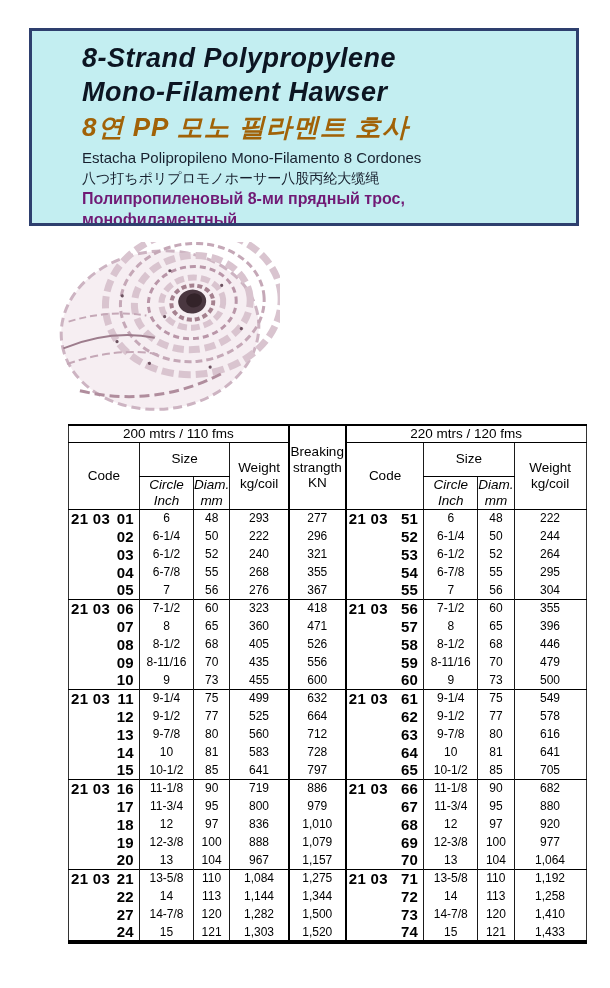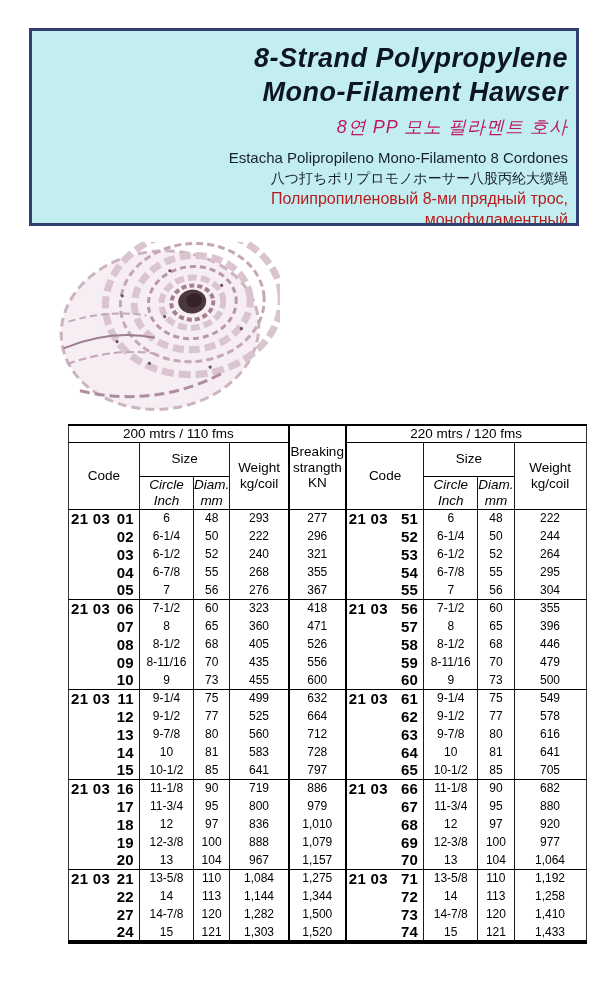--- a/index.html
+++ b/index.html
@@ -6,34 +6,34 @@
   html,body { background:#ffffff; }
   body {
     width:610px; height:988px; position:relative;
     font-family:"Liberation Sans", sans-serif; color:#111;
   }
 
   
   .header-box {
     position:absolute; left:29px; top:28px; width:550px; height:198px;
     border:3px solid #2e3f6e; background:#c3eef1;
-    padding:10px 8px 6px 50px; overflow:hidden;text-align:right;
+    padding:10px 16px 6px 50px; overflow:hidden;
   }
   .title-en {
     font-style:italic; font-weight:bold; font-size:27px; line-height:34px;
     color:#0c1522; letter-spacing:0.5px;
   }
   .title-ko {
-    font-style:italic; font-weight:normal; font-size:18px; line-height:36px;
-    color:#be185d; letter-spacing:1px;
+    font-style:italic; font-weight:bold; font-size:26px; line-height:36px;
+    color:#a16207; letter-spacing:1px;
   }
   .sub-es { font-size:15px; line-height:20px; margin-top:3px; color:#17202e; }
   .sub-ja { font-size:14px; line-height:20px; color:#17202e; }
   .sub-ja .zh { }
-  .sub-ru { font-size:16px; line-height:21px; color:#b91c1c; }
+  .sub-ru { font-size:16px; line-height:21px; color:#701a75;font-weight:bold; }
 
   
   .rope { position:absolute; left:56px; top:242px; width:224px; height:172px; }
 
   
   table.spec {
     position:absolute; left:68px; top:424px;
     border-collapse:collapse; table-layout:fixed;
     border-top:2px solid #000; border-bottom:4px solid #000;
     border-left:1px solid #333; border-right:1px solid #333;

